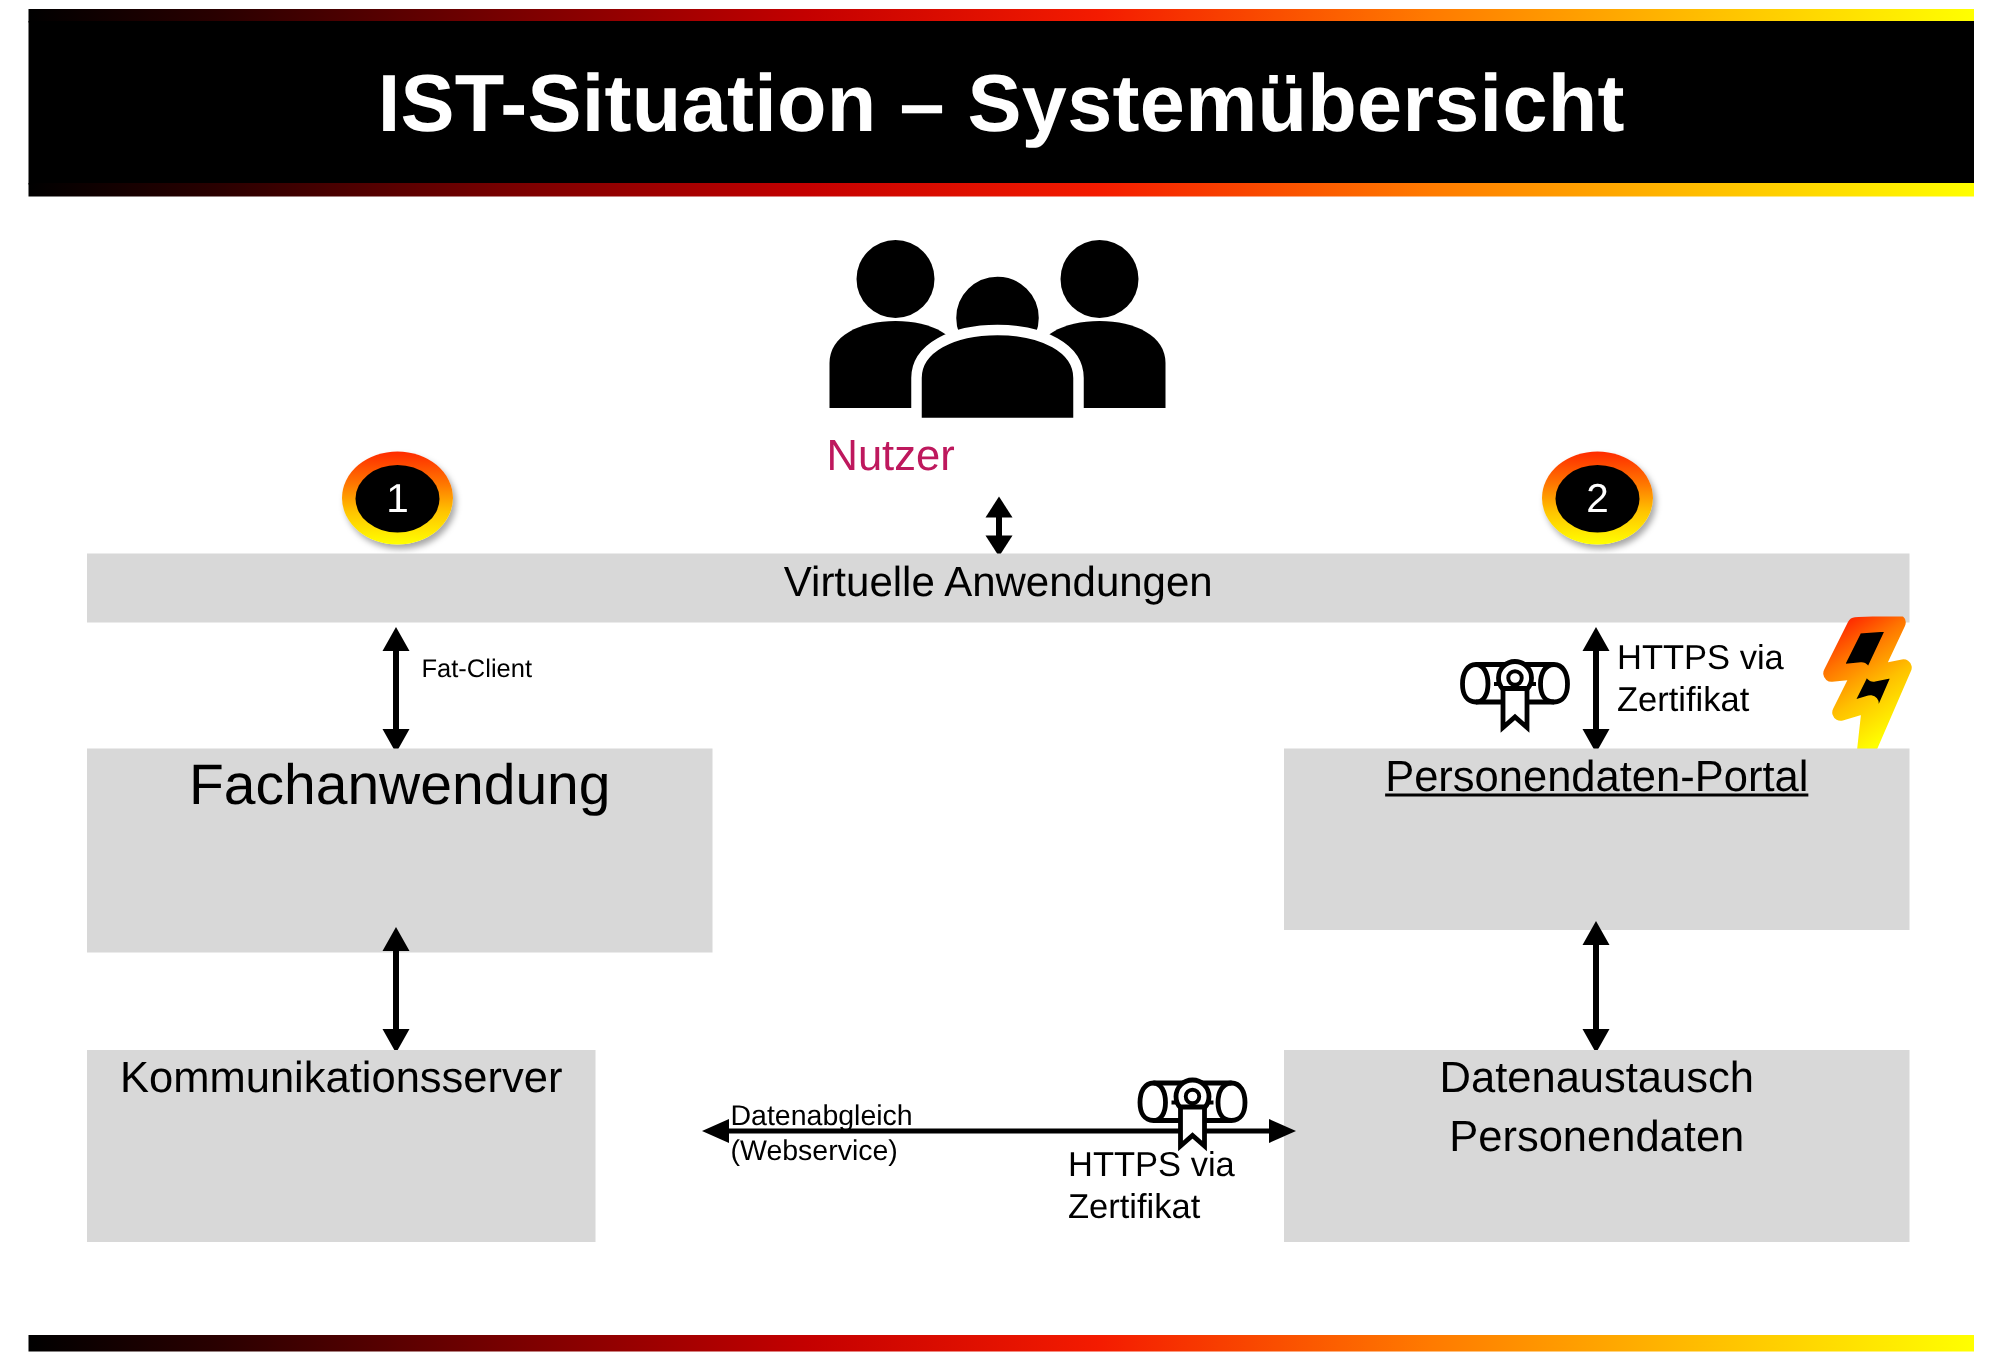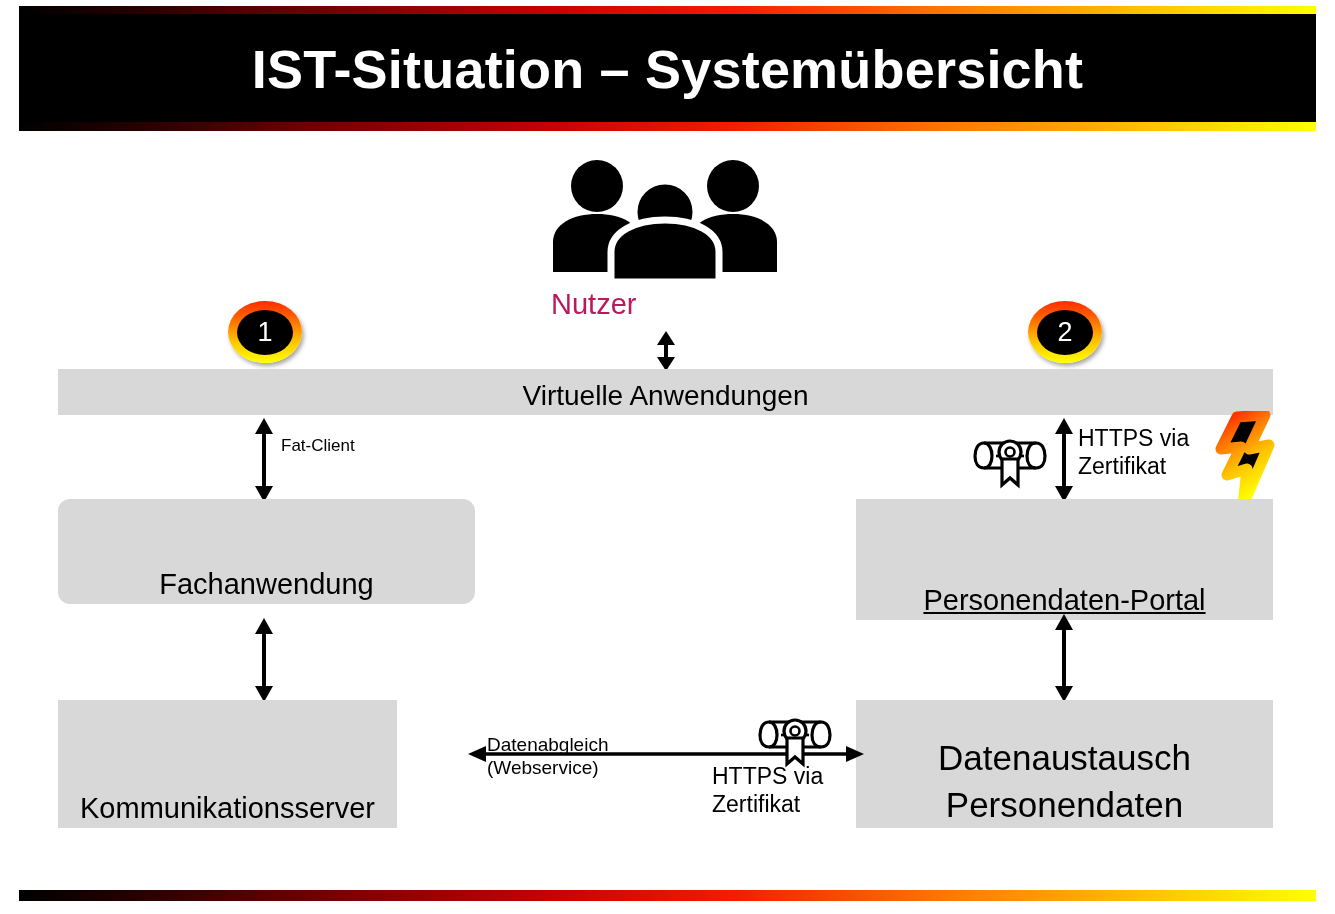--- a/index.html
+++ b/index.html
@@ -88,41 +88,40 @@
         #ffff00 100%);
   }
 
   
   .box {
     position: absolute;
     background: #d8d8d8;
     display: flex;
     flex-direction: column;
     align-items: center;
-    justify-content: flex-end;
+    justify-content: flex-start;
     color: #000000;
     text-align: center;
     line-height: 1.35;
   }
   .box .line { display: block; }
 
   #box-virtuelle {
     left: 58px;
     top: 369px;
     width: 1215px;
     height: 46px;
     font-size: 28px;
   }
   #box-fachanwendung {
     left: 58px;
     top: 499px;
     width: 417px;
-    height: 105px;
-    font-size: 29px;
-    border-radius: 12px;
+    height: 136px;
+    font-size: 38px;
   }
   #box-kommunikationsserver {
     left: 58px;
     top: 700px;
     width: 339px;
     height: 128px;
     font-size: 29px;
   }
   #box-portal {
     left: 856px;
@@ -130,21 +129,21 @@
     width: 417px;
     height: 121px;
     font-size: 29px;
     text-decoration: underline;
   }
   #box-datenaustausch {
     left: 856px;
     top: 700px;
     width: 417px;
     height: 128px;
-    font-size: 35px;
+    font-size: 29px;
   }
 
   
   #users-icon {
     position: absolute;
     left: 551px;
     top: 160px;
     width: 228px;
     height: 122px;
   }

